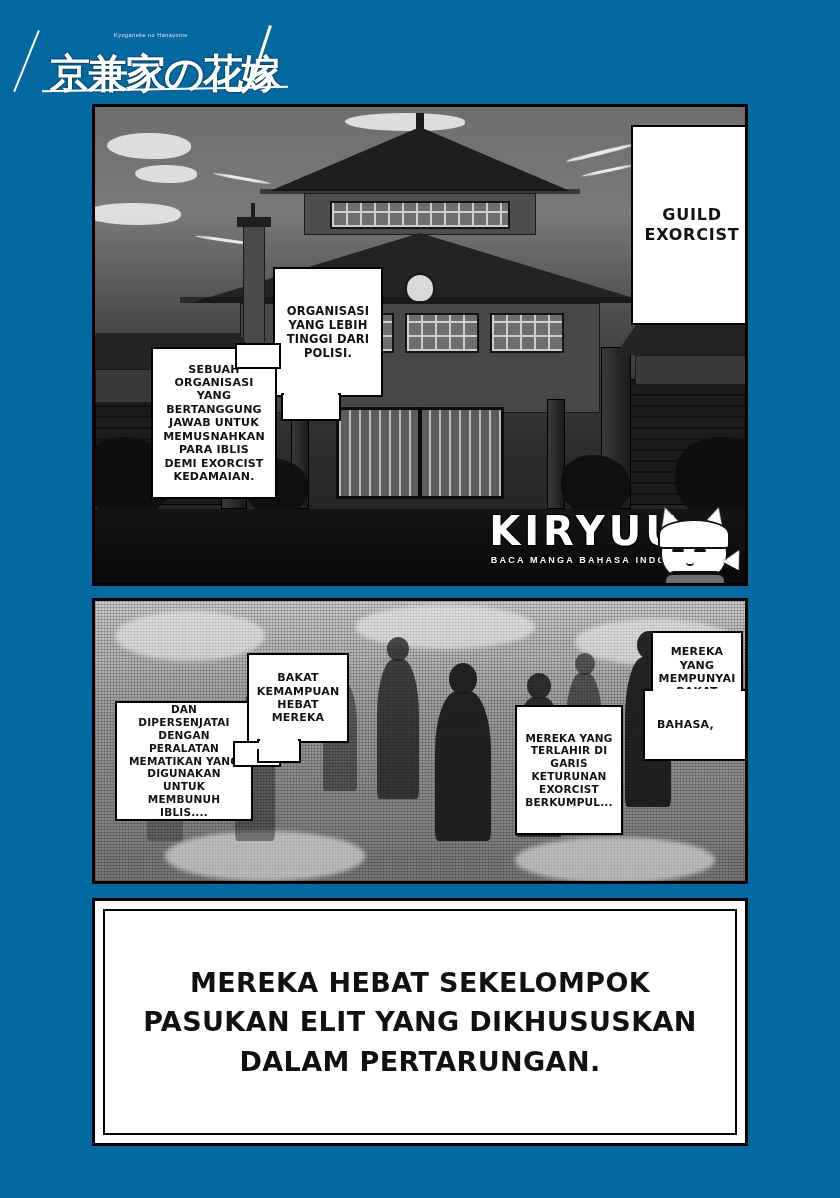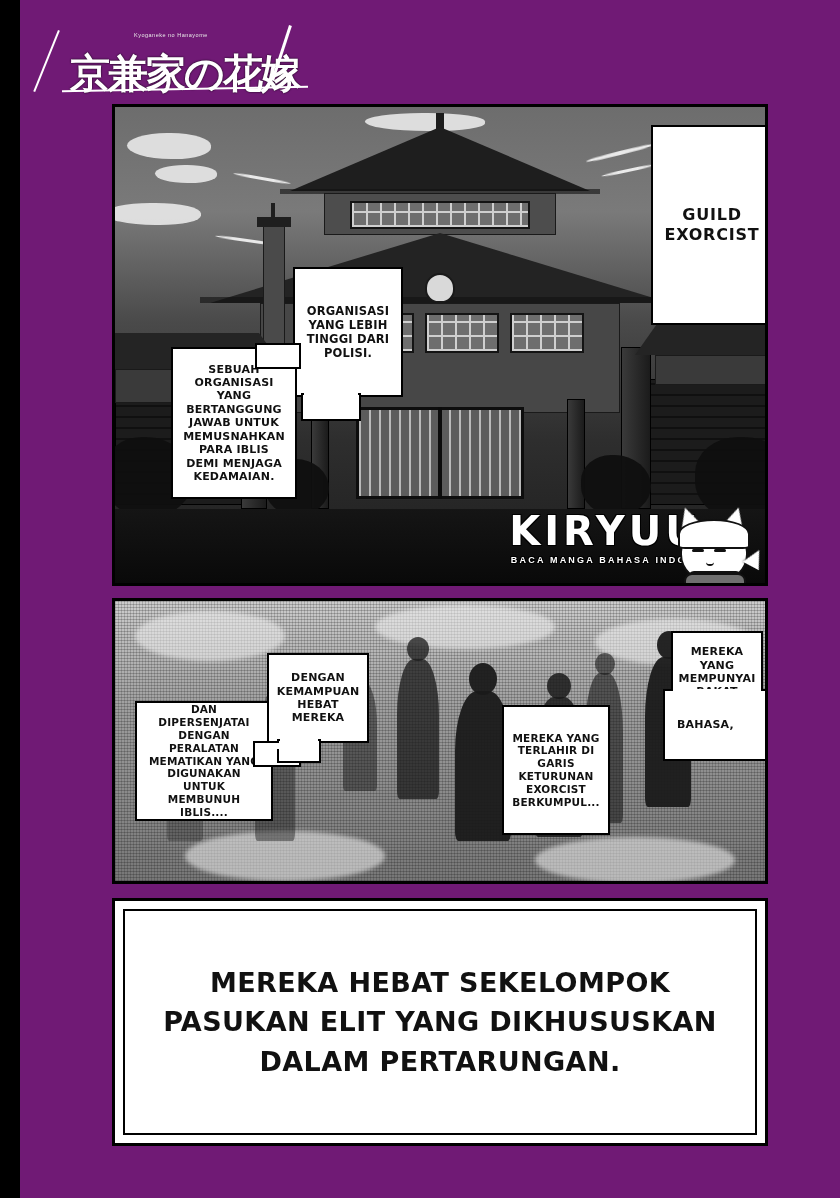--- a/index.html
+++ b/index.html
@@ -10,22 +10,21 @@
   body {
     width: 840px;
     height: 1198px;
     position: relative;
     overflow: hidden;
     font-family: "Liberation Sans", sans-serif;
   }
   .page {
     position: absolute;
     inset: 0;
-    background: #701a75;
-    margin-left: 20px;
+    background: #0369a1;
   }
 
   
   .logo {
     position: absolute;
     left: 28px;
     top: 26px;
     width: 260px;
     height: 68px;
     color: #fff;
@@ -382,21 +381,21 @@
   
   #bub-dipersenjatai {
     left: 20px; top: 100px; width: 138px; height: 120px;
     font-size: 10.5px;
   }
   #bub-dengan {
     left: 152px; top: 52px; width: 102px; height: 90px;
     font-size: 11px;
   }
   #bub-terlahir {
-    left: 387px; top: 104px; width: 108px; height: 130px;
+    left: 420px; top: 104px; width: 108px; height: 130px;
     font-size: 10.5px;
   }
   #bub-bakat {
     left: 556px; top: 30px; width: 92px; height: 82px;
     font-size: 11px;
   }
   #bub-ataupun {
     left: 548px; top: 88px; width: 110px; height: 72px;
     font-size: 11px;
     justify-content: flex-start;
@@ -505,21 +504,21 @@
         <div class="chibi-paw"></div>
       </div>
     </div>
 
     <div class="bubble" id="bub-guild">GUILD EXORCIST</div>
 
     <div class="bubble" id="bub-org">ORGANISASI YANG LEBIH TINGGI DARI POLISI.</div>
     <div class="notch" style="left:186px; top:286px; width:60px; height:28px;"></div>
     <div class="notch-mask" style="left:189px; top:283px; width:54px; height:8px;"></div>
 
-    <div class="bubble" id="bub-sebuah">SEBUAH ORGANISASI YANG BERTANGGUNG JAWAB UNTUK MEMUSNAHKAN PARA IBLIS DEMI MENJAGA KEDAMAIAN.</div>
+    <div class="bubble" id="bub-sebuah">SEBUAH ORGANISASI YANG BERTANGGUNG JAWAB UNTUK MEMUSNAHKAN PARA IBLIS DEMI EXORCIST KEDAMAIAN.</div>
     <div class="notch" style="left:140px; top:236px; width:46px; height:26px;"></div>
     <div class="notch-mask" style="left:143px; top:238px; width:40px; height:6px;"></div>
   </div>
 
   <div class="panel" id="panel-2">
     <div class="scene2">
       <div class="mist" style="left:20px; top:10px; width:150px; height:50px;"></div>
       <div class="mist" style="left:260px; top:4px; width:180px; height:44px;"></div>
       <div class="mist" style="left:480px; top:18px; width:160px; height:46px;"></div>
       <div class="mist" style="left:70px; top:230px; width:200px; height:50px;"></div>
@@ -546,21 +545,21 @@
       <div class="silhouette" style="left:140px; top:110px; width:40px; height:130px; opacity:0.45;"></div>
       <div class="sil-head" style="left:150px; top:90px; width:20px; height:22px; opacity:0.45;"></div>
 
       <div class="silhouette" style="left:52px; top:120px; width:36px; height:120px; opacity:0.3;"></div>
     </div>
 
     <div class="bubble" id="bub-dipersenjatai">DAN DIPERSENJATAI DENGAN PERALATAN MEMATIKAN YANG DIGUNAKAN UNTUK MEMBUNUH IBLIS....</div>
     <div class="notch" style="left:138px; top:140px; width:48px; height:26px;"></div>
     <div class="notch-mask" style="left:141px; top:142px; width:42px; height:6px;"></div>
 
-    <div class="bubble" id="bub-dengan">DENGAN KEMAMPUAN HEBAT MEREKA</div>
+    <div class="bubble" id="bub-dengan">BAKAT KEMAMPUAN HEBAT MEREKA</div>
     <div class="notch" style="left:162px; top:138px; width:44px; height:24px;"></div>
     <div class="notch-mask" style="left:165px; top:135px; width:38px; height:7px;"></div>
 
     <div class="bubble" id="bub-terlahir">MEREKA YANG TERLAHIR DI GARIS KETURUNAN EXORCIST BERKUMPUL...</div>
 
     <div class="bubble" id="bub-bakat">MEREKA YANG MEMPUNYAI BAKAT</div>
     <div class="bubble" id="bub-ataupun">BAHASA,</div>
     <div class="notch-mask" style="left:558px; top:88px; width:88px; height:4px;"></div>
   </div>
 

